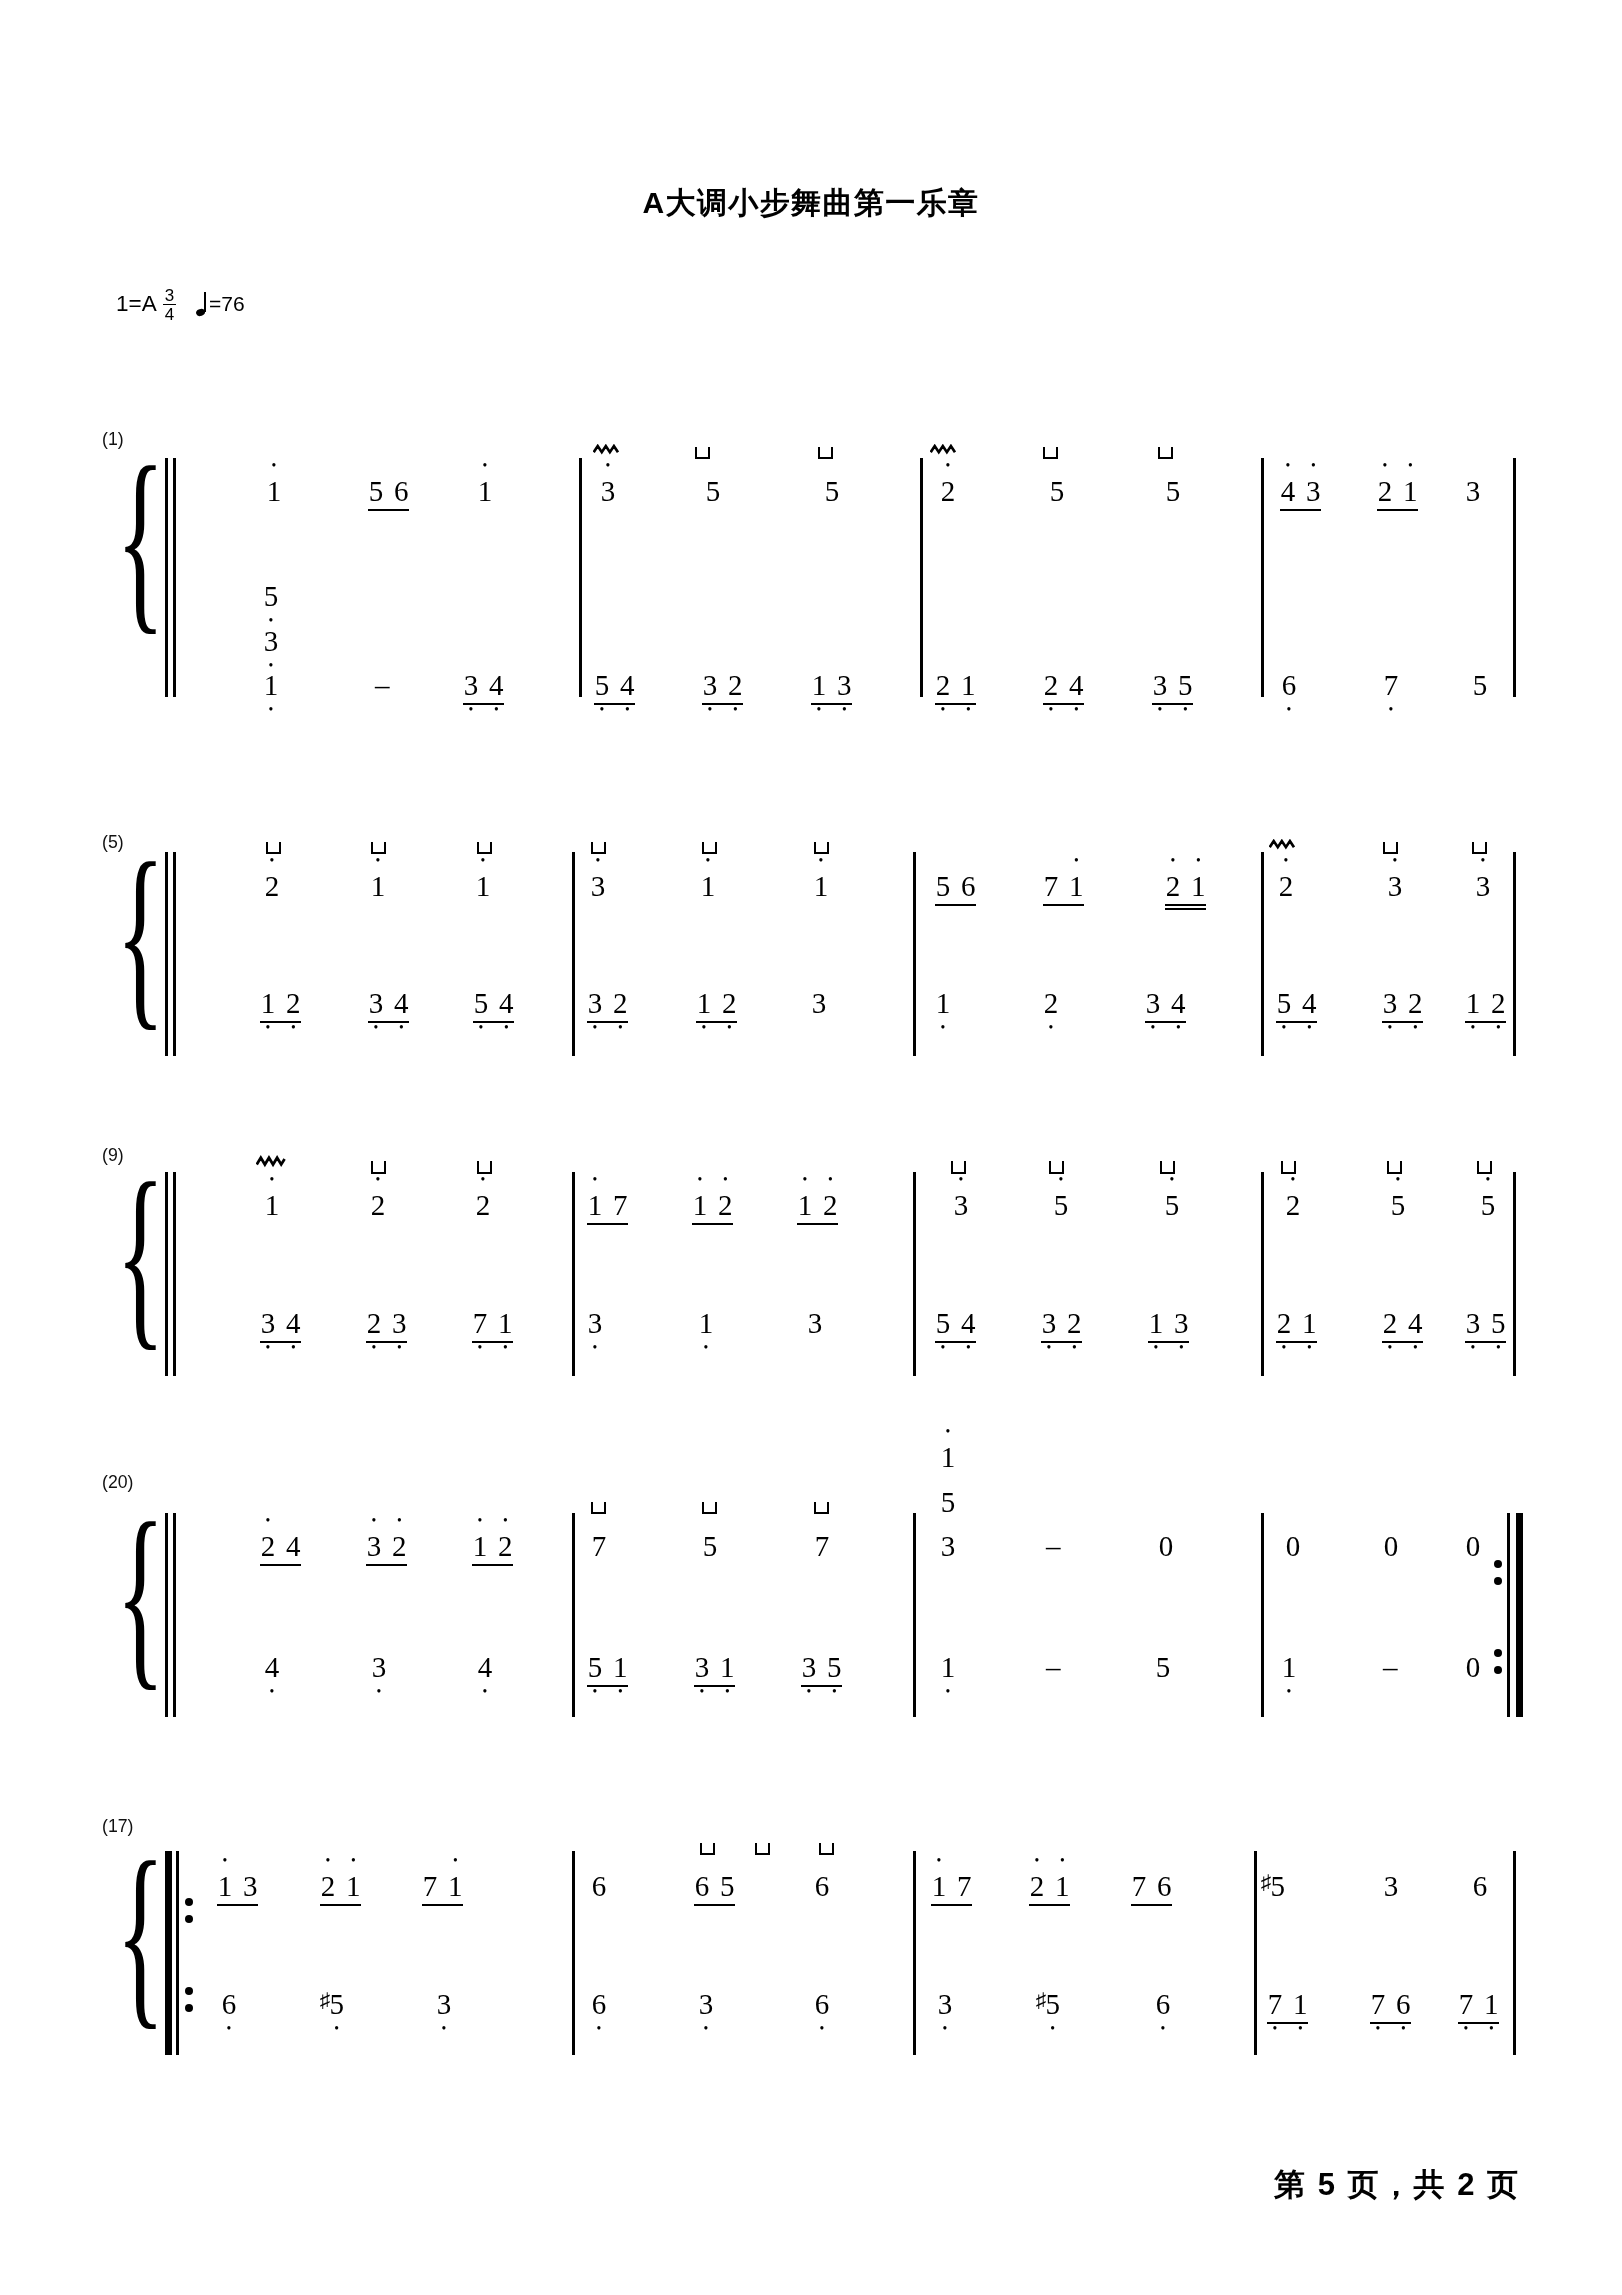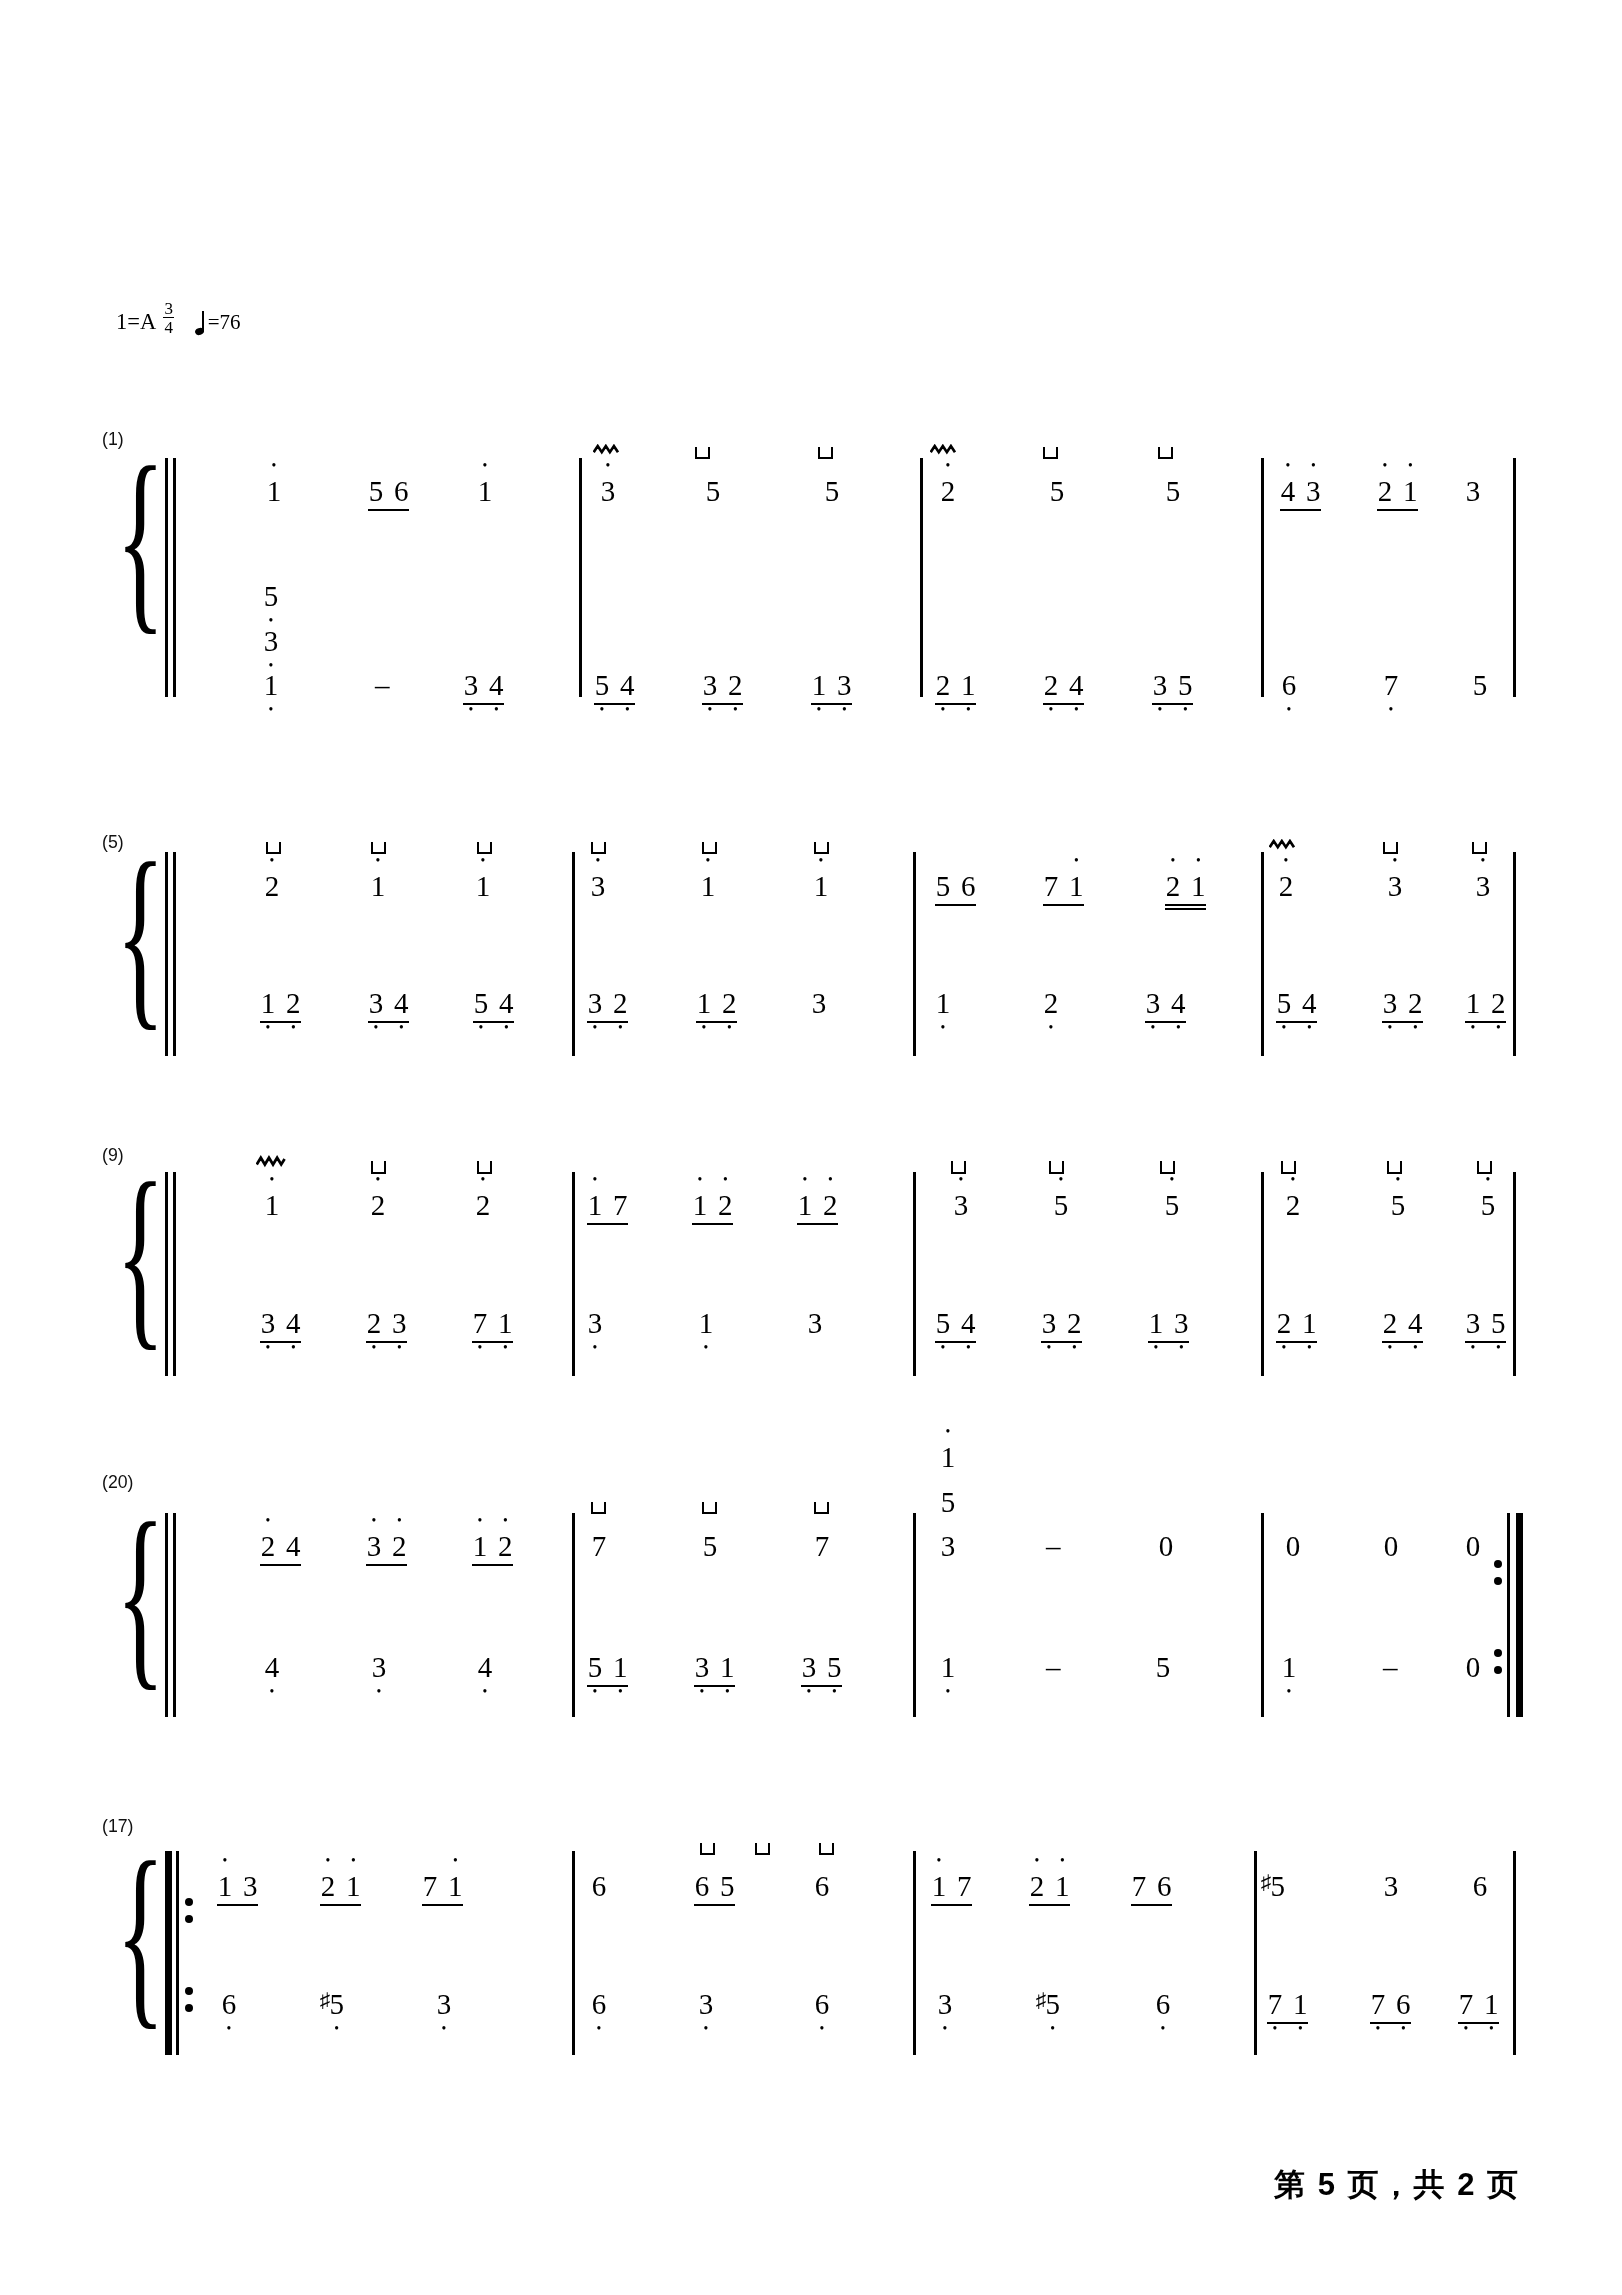--- a/index.html
+++ b/index.html
@@ -31,26 +31,26 @@
     text-align: center;
     font-family: "Liberation Sans", sans-serif;
     font-weight: bold;
     font-size: 30px;
     letter-spacing: 1.4px;
   }
 
   
   .meta {
     position: absolute;
-    top: 299px;
+    top: 286px;
     left: 116px;
     display: flex;
-    align-items: flex-end;
+    align-items: center;
     font-size: 22.5px;
-    font-family: Liberation Serif, serif;
+    font-family: Liberation Sans, sans-serif;
   }
   .meta .key { margin-right: 4.1px; }
   .frac {
     display: inline-flex;
     flex-direction: column;
     align-items: center;
     line-height: 1;
     font-size: 17px;
     margin: 0 2.7px;
     position: relative;
@@ -211,20 +211,21 @@
     font-weight: bold;
     font-size: 31px;
     letter-spacing: 2px;
   }
 </style>
 </head>
 <body>
 
 <div class="page">
 
+  <div class="title">A大调小步舞曲第一乐章</div>
 
   <div class="meta">
     <span class="key">1=A</span>
     <span class="frac">
       <span class="num">3</span>
       <span class="den">4</span>
     </span>
     <span class="tempo">
       <span class="quarter-note">
         <span class="head"></span>

